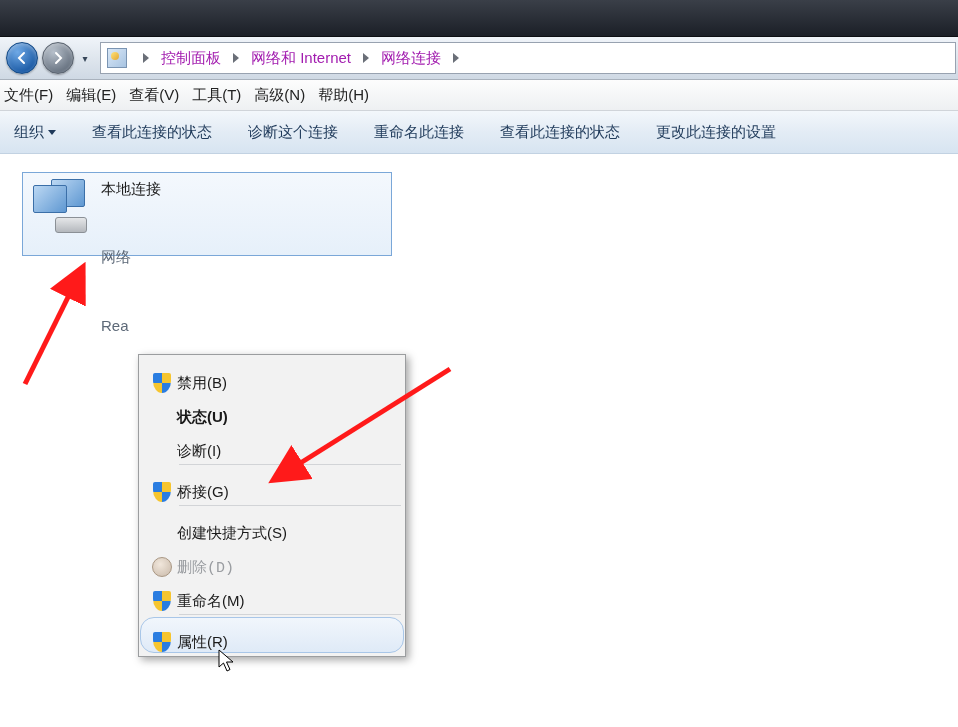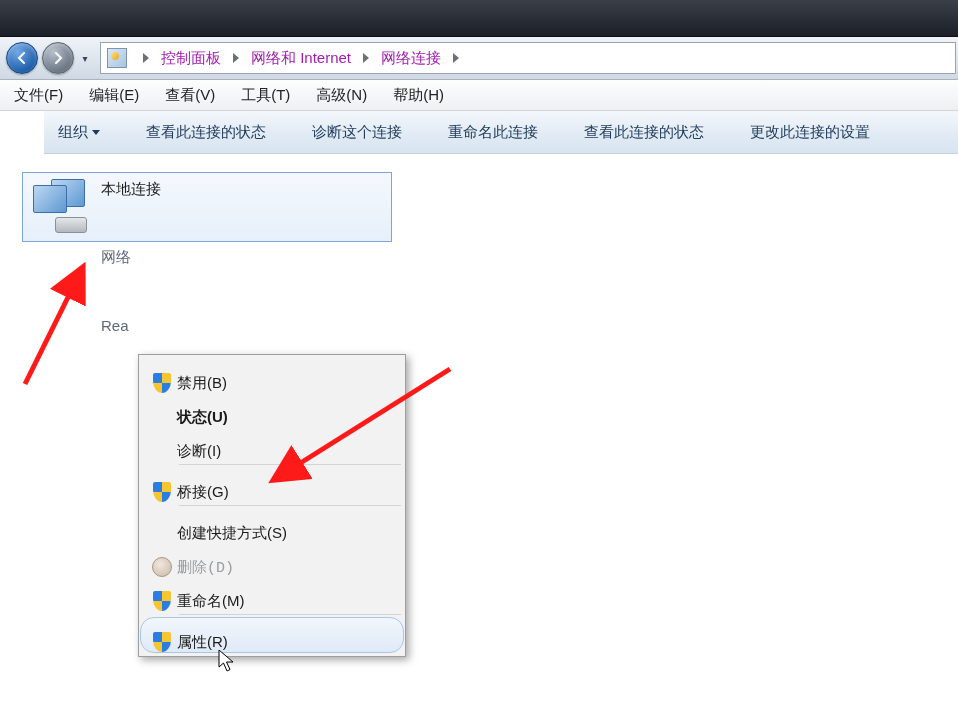--- a/index.html
+++ b/index.html
@@ -99,56 +99,54 @@
     margin: 0 8px;
   }
 
   
   .menubar {
     height: 30px;
     background: linear-gradient(to bottom, #fdfdfd, #eef0f2);
     border-bottom: 1px solid #d0d4d9;
     display: flex;
     align-items: center;
-    padding-left: 10px;
-    gap: 18px;
+    gap: 5px;
     text-align: right;
   }
   .menubar .menu-item { color: #222; padding: 2px 4px; }
 
   
   .toolbar {
     height: 42px;
     background: linear-gradient(to bottom, #f3f7fb 0%, #e3ecf5 50%, #d7e4f1 100%);
     border-bottom: 1px solid #c2d2e2;
     display: flex;
     align-items: center;
     padding-left: 14px;
-    gap: 46px;
+    gap: 36px;
     color: #1f3a5a;
-    margin-left: 44px;
   }
   .toolbar .tool-item { display:flex; align-items:center; gap:4px; }
   .tool-drop {
     display:inline-block;width:0;height:0;
     border-left:4px solid transparent;border-right:4px solid transparent;
     border-top:5px solid #1f3a5a;
   }
 
   
   .content {
     position: relative;
     height: calc(727px - 36px - 42px - 30px - 42px);
     background: #fff;
   }
 
   .conn-item {
     position: absolute;
     left: 22px; top: 18px;
-    width: 370px; height: 70px;
+    width: 370px; height: 84px;
     border: 1px solid #7aa7d8;
     background: linear-gradient(to bottom, #f4f8fd, #e6f0fa);
     display: flex;
     padding: 6px 10px;
     box-sizing: border-box;
   }
   .conn-icon {
     width: 58px; height: 58px;
     margin-right: 10px;
     position: relative;

